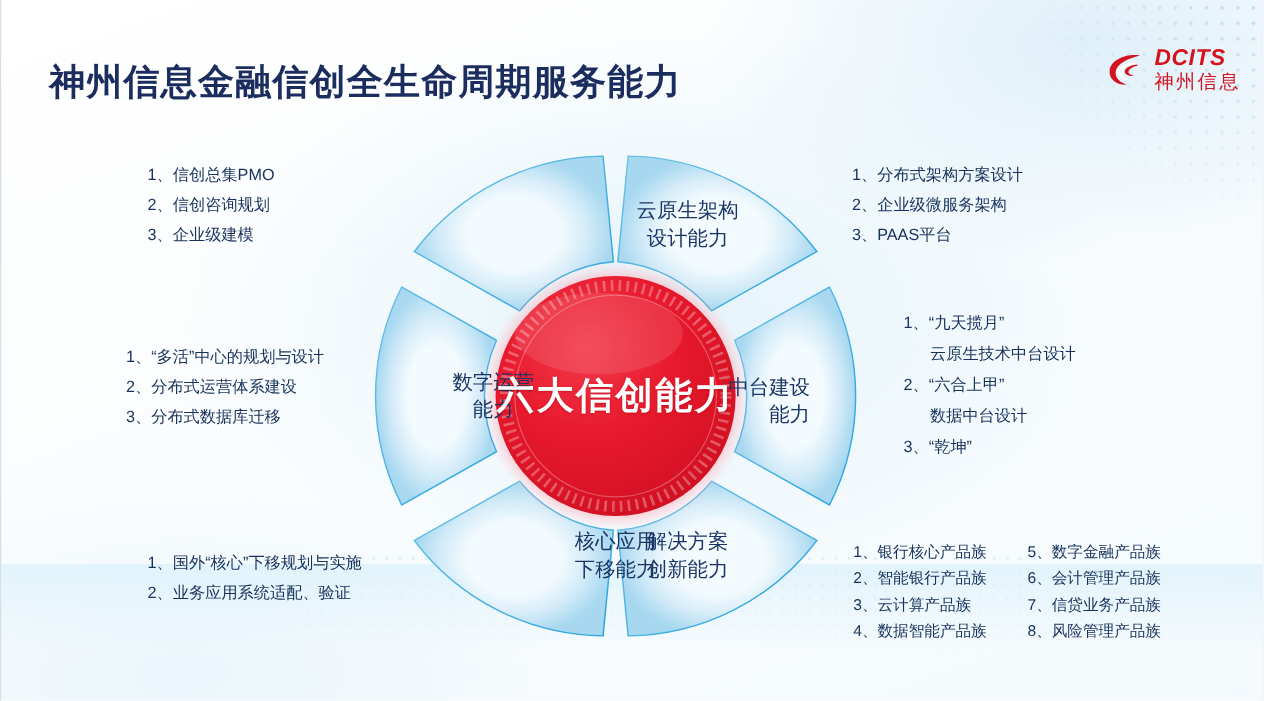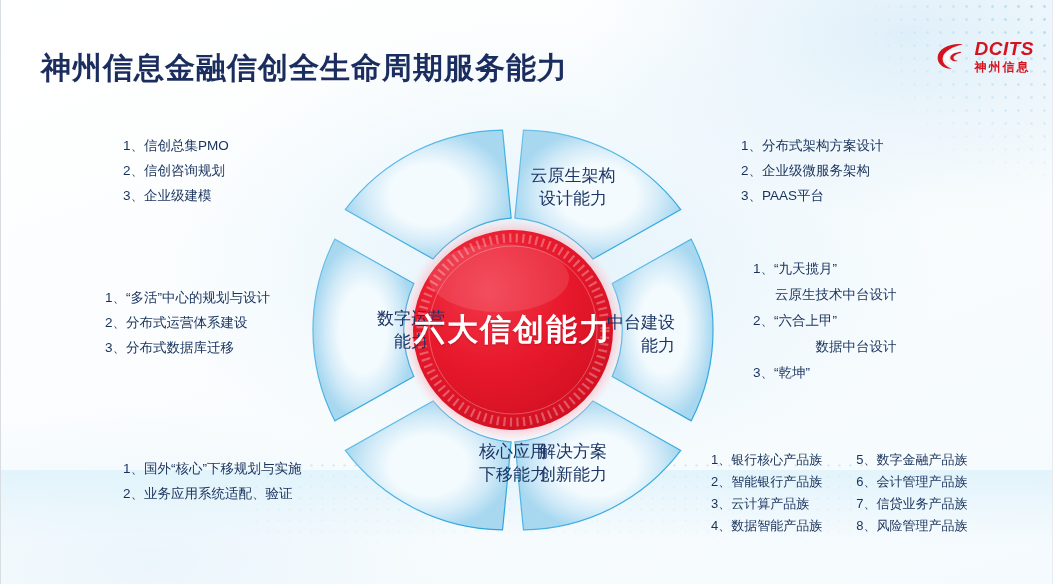--- a/index.html
+++ b/index.html
@@ -45,30 +45,30 @@
   
   .title{
     position:absolute;left:40px;top:48px;
     font-size:30px;font-weight:bold;letter-spacing:1px;
     color:#1b2c5e;white-space:nowrap;
   }
   .logo{position:absolute;right:18px;top:14px;display:flex;align-items:center;gap:6px;margin-top:25px;}
   .logo-mark{width:34px;height:32px;flex:0 0 auto;}
   .logo-txt{display:flex;flex-direction:column;line-height:1;}
   .logo-en{font-size:19px;font-weight:bold;color:#d5131f;letter-spacing:.5px;font-style:italic;}
-  .logo-cn{font-size:12px;font-weight:bold;color:#d5131f;letter-spacing:2px;margin-top:3px;}
+  .logo-cn{font-size:16px;font-weight:normal;color:#d5131f;letter-spacing:2px;margin-top:3px;}
 
   
   .block{position:absolute;color:#17315c;font-size:13.5px;line-height:25px;white-space:nowrap;}
   .block .row{display:block;}
-  .block .sub{display:block;padding-left:22px;text-align:right;}
+  .block .sub{display:block;padding-left:22px;}
   #blk-tl{left:122px;top:133px;}
   #blk-ml{left:104px;top:285px;}
   #blk-bl{left:122px;top:456px;}
-  #blk-tr{left:740px;top:133px;}
+  #blk-tr{left:709px;top:133px;}
   #blk-mr{left:752px;top:256px;line-height:26px;}
   #blk-br{left:710px;top:449px;display:flex;gap:34px;font-size:13px;line-height:22px;}
   #blk-br .col{display:block;}
 
   
   #donut{position:absolute;left:302px;top:120px;width:420px;height:420px;}
   .seg-label{
     position:absolute;text-align:center;color:#1b3566;
     font-size:17px;line-height:23px;font-weight:500;white-space:nowrap;
   }

